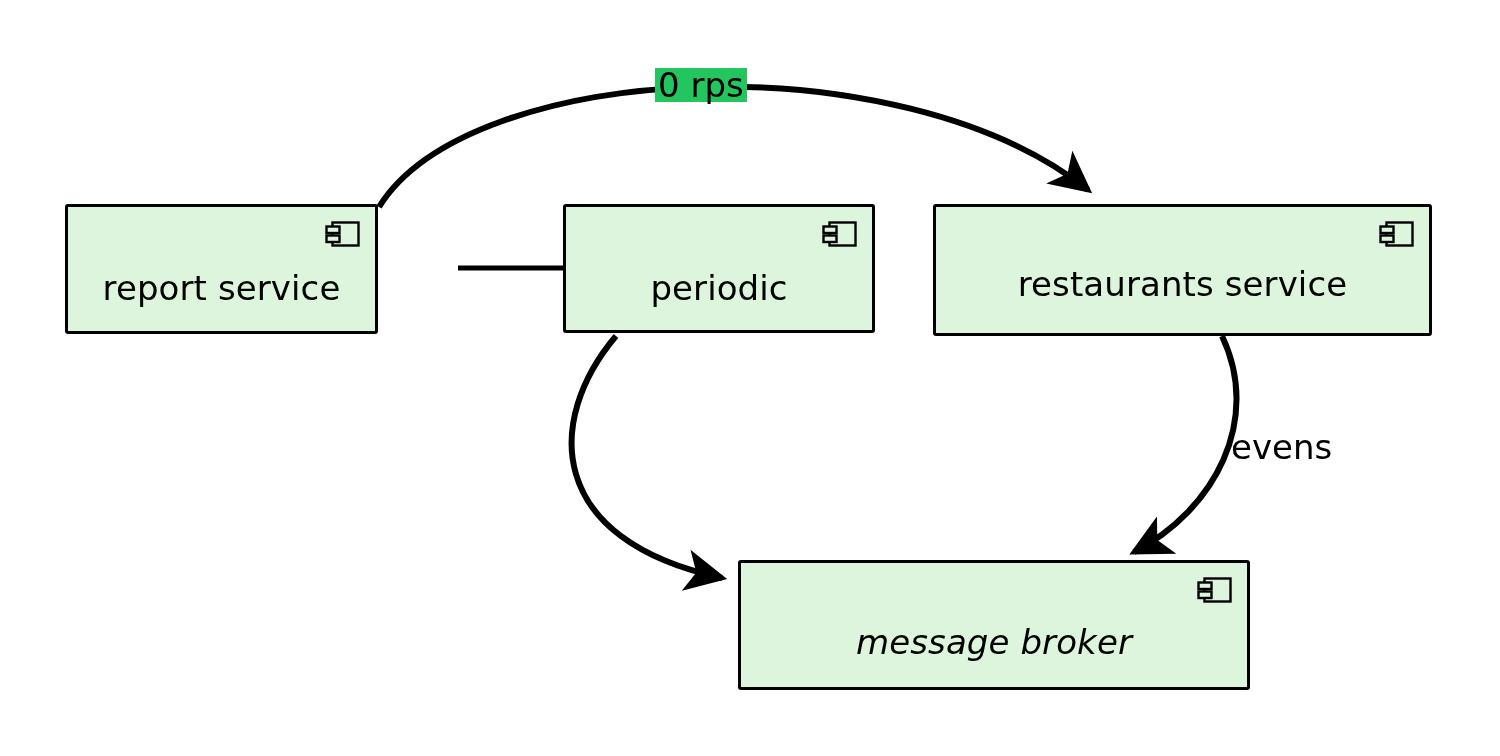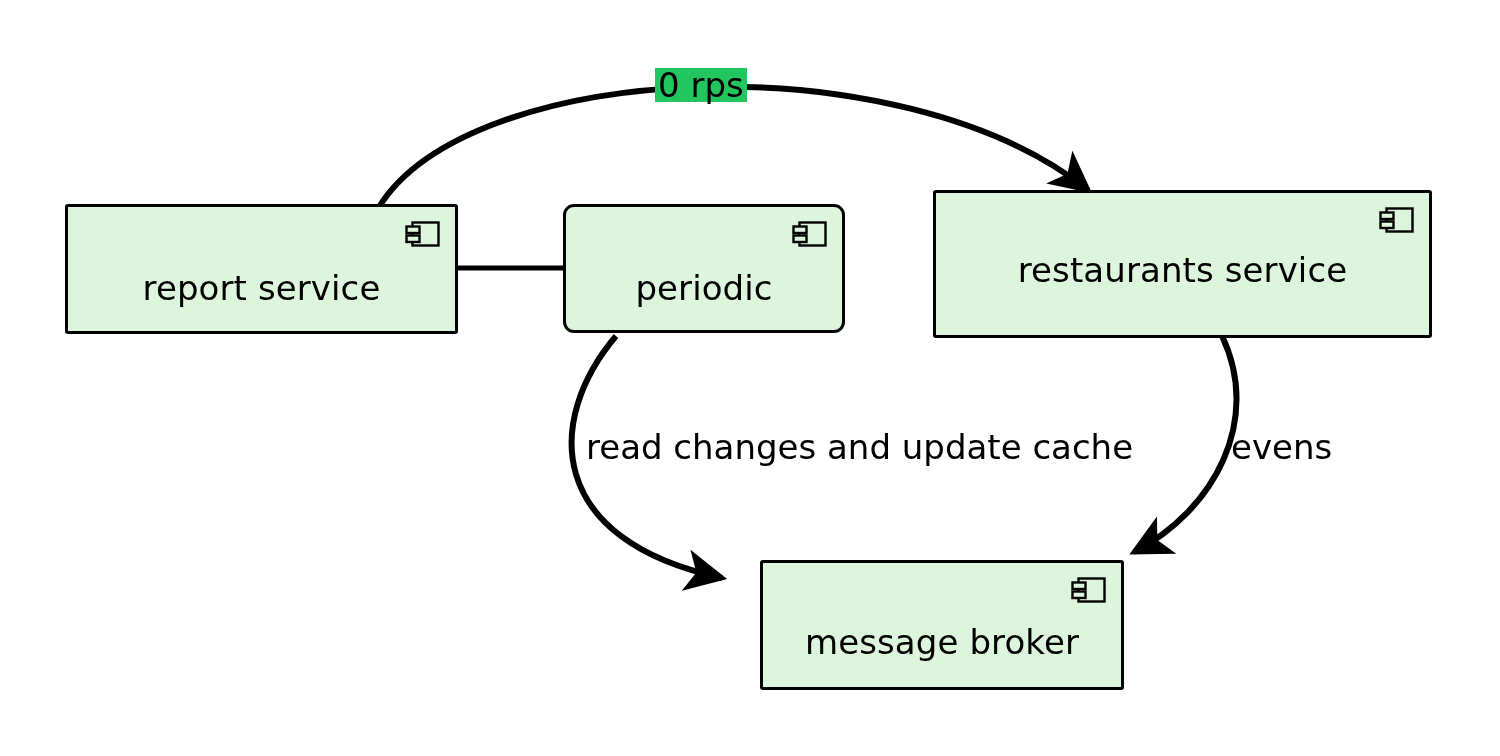--- a/index.html
+++ b/index.html
@@ -78,55 +78,54 @@
 
     <path d="M 379 207 C 470 60 900 40 1088 190" fill="none" stroke="#000000" stroke-width="6" stroke-linecap="butt" marker-end="url(#arrow-filled)"></path>
 
     <path d="M 458 268 L 563 268" fill="none" stroke="#000000" stroke-width="5" stroke-linecap="butt"></path>
 
     <path d="M 616 336 C 545 420 545 540 722 578" fill="none" stroke="#000000" stroke-width="6" stroke-linecap="butt" marker-end="url(#arrow-filled)"></path>
 
     <path d="M 1222 336 C 1262 420 1215 510 1134 552" fill="none" stroke="#000000" stroke-width="6" stroke-linecap="butt" marker-end="url(#arrow-filled)"></path>
   </svg>
 
-  <div class="component-node" style="left:65px; top:204px; width:393px; height:130px;">
+  <div class="component-node" style="left:65px; top:204px; width:313px; height:130px;">
     <svg class="component-icon" style="right:14px; top:13px;" viewBox="0 0 36 28" xmlns="http://www.w3.org/2000/svg">
       <rect x="7.5" y="2.5" width="26" height="23" fill="none" stroke="#000000" stroke-width="2.4"></rect>
       <rect x="1.5" y="6.5" width="13" height="6.5" fill="#ddf5dd" stroke="#000000" stroke-width="2.4"></rect>
       <rect x="1.5" y="15.5" width="13" height="6.5" fill="#ddf5dd" stroke="#000000" stroke-width="2.4"></rect>
     </svg>
     <div class="component-label" style="top:64px;">report service</div>
   </div>
 
-  <div class="component-node" style="left:563px; top:204px; width:282px; height:129px;border-radius:11px;">
+  <div class="component-node" style="left:563px; top:204px; width:312px; height:129px;">
     <svg class="component-icon" style="right:14px; top:13px;" viewBox="0 0 36 28" xmlns="http://www.w3.org/2000/svg">
       <rect x="7.5" y="2.5" width="26" height="23" fill="none" stroke="#000000" stroke-width="2.4"></rect>
       <rect x="1.5" y="6.5" width="13" height="6.5" fill="#ddf5dd" stroke="#000000" stroke-width="2.4"></rect>
       <rect x="1.5" y="15.5" width="13" height="6.5" fill="#ddf5dd" stroke="#000000" stroke-width="2.4"></rect>
     </svg>
     <div class="component-label" style="top:64px;">periodic</div>
   </div>
 
-  <div class="component-node" style="left:933px; top:190px; width:499px; height:148px;">
+  <div class="component-node" style="left:933px; top:204px; width:499px; height:132px;">
     <svg class="component-icon" style="right:14px; top:13px;" viewBox="0 0 36 28" xmlns="http://www.w3.org/2000/svg">
       <rect x="7.5" y="2.5" width="26" height="23" fill="none" stroke="#000000" stroke-width="2.4"></rect>
       <rect x="1.5" y="6.5" width="13" height="6.5" fill="#ddf5dd" stroke="#000000" stroke-width="2.4"></rect>
       <rect x="1.5" y="15.5" width="13" height="6.5" fill="#ddf5dd" stroke="#000000" stroke-width="2.4"></rect>
     </svg>
     <div class="component-label" style="top:60px;">restaurants service</div>
   </div>
 
-  <div class="component-node" style="left:760px; top:560px; width:364px; height:130px;">
+  <div class="component-node" style="left:738px; top:560px; width:512px; height:130px;font-style:italic;">
     <svg class="component-icon" style="right:14px; top:13px;" viewBox="0 0 36 28" xmlns="http://www.w3.org/2000/svg">
       <rect x="7.5" y="2.5" width="26" height="23" fill="none" stroke="#000000" stroke-width="2.4"></rect>
       <rect x="1.5" y="6.5" width="13" height="6.5" fill="#ddf5dd" stroke="#000000" stroke-width="2.4"></rect>
       <rect x="1.5" y="15.5" width="13" height="6.5" fill="#ddf5dd" stroke="#000000" stroke-width="2.4"></rect>
     </svg>
     <div class="component-label" style="top:62px;">message broker</div>
   </div>
 
   <div class="edge-label" style="left:655px; top:68px;">0 rps</div>
 
-  <div class="edge-label no-bg" style="left:583px; top:430px;">read changes and update cache</div>
 
   <div class="edge-label no-bg" style="left:1228px; top:430px;text-align:center;">evens</div>
 
 </div>
 
 </body></html>

